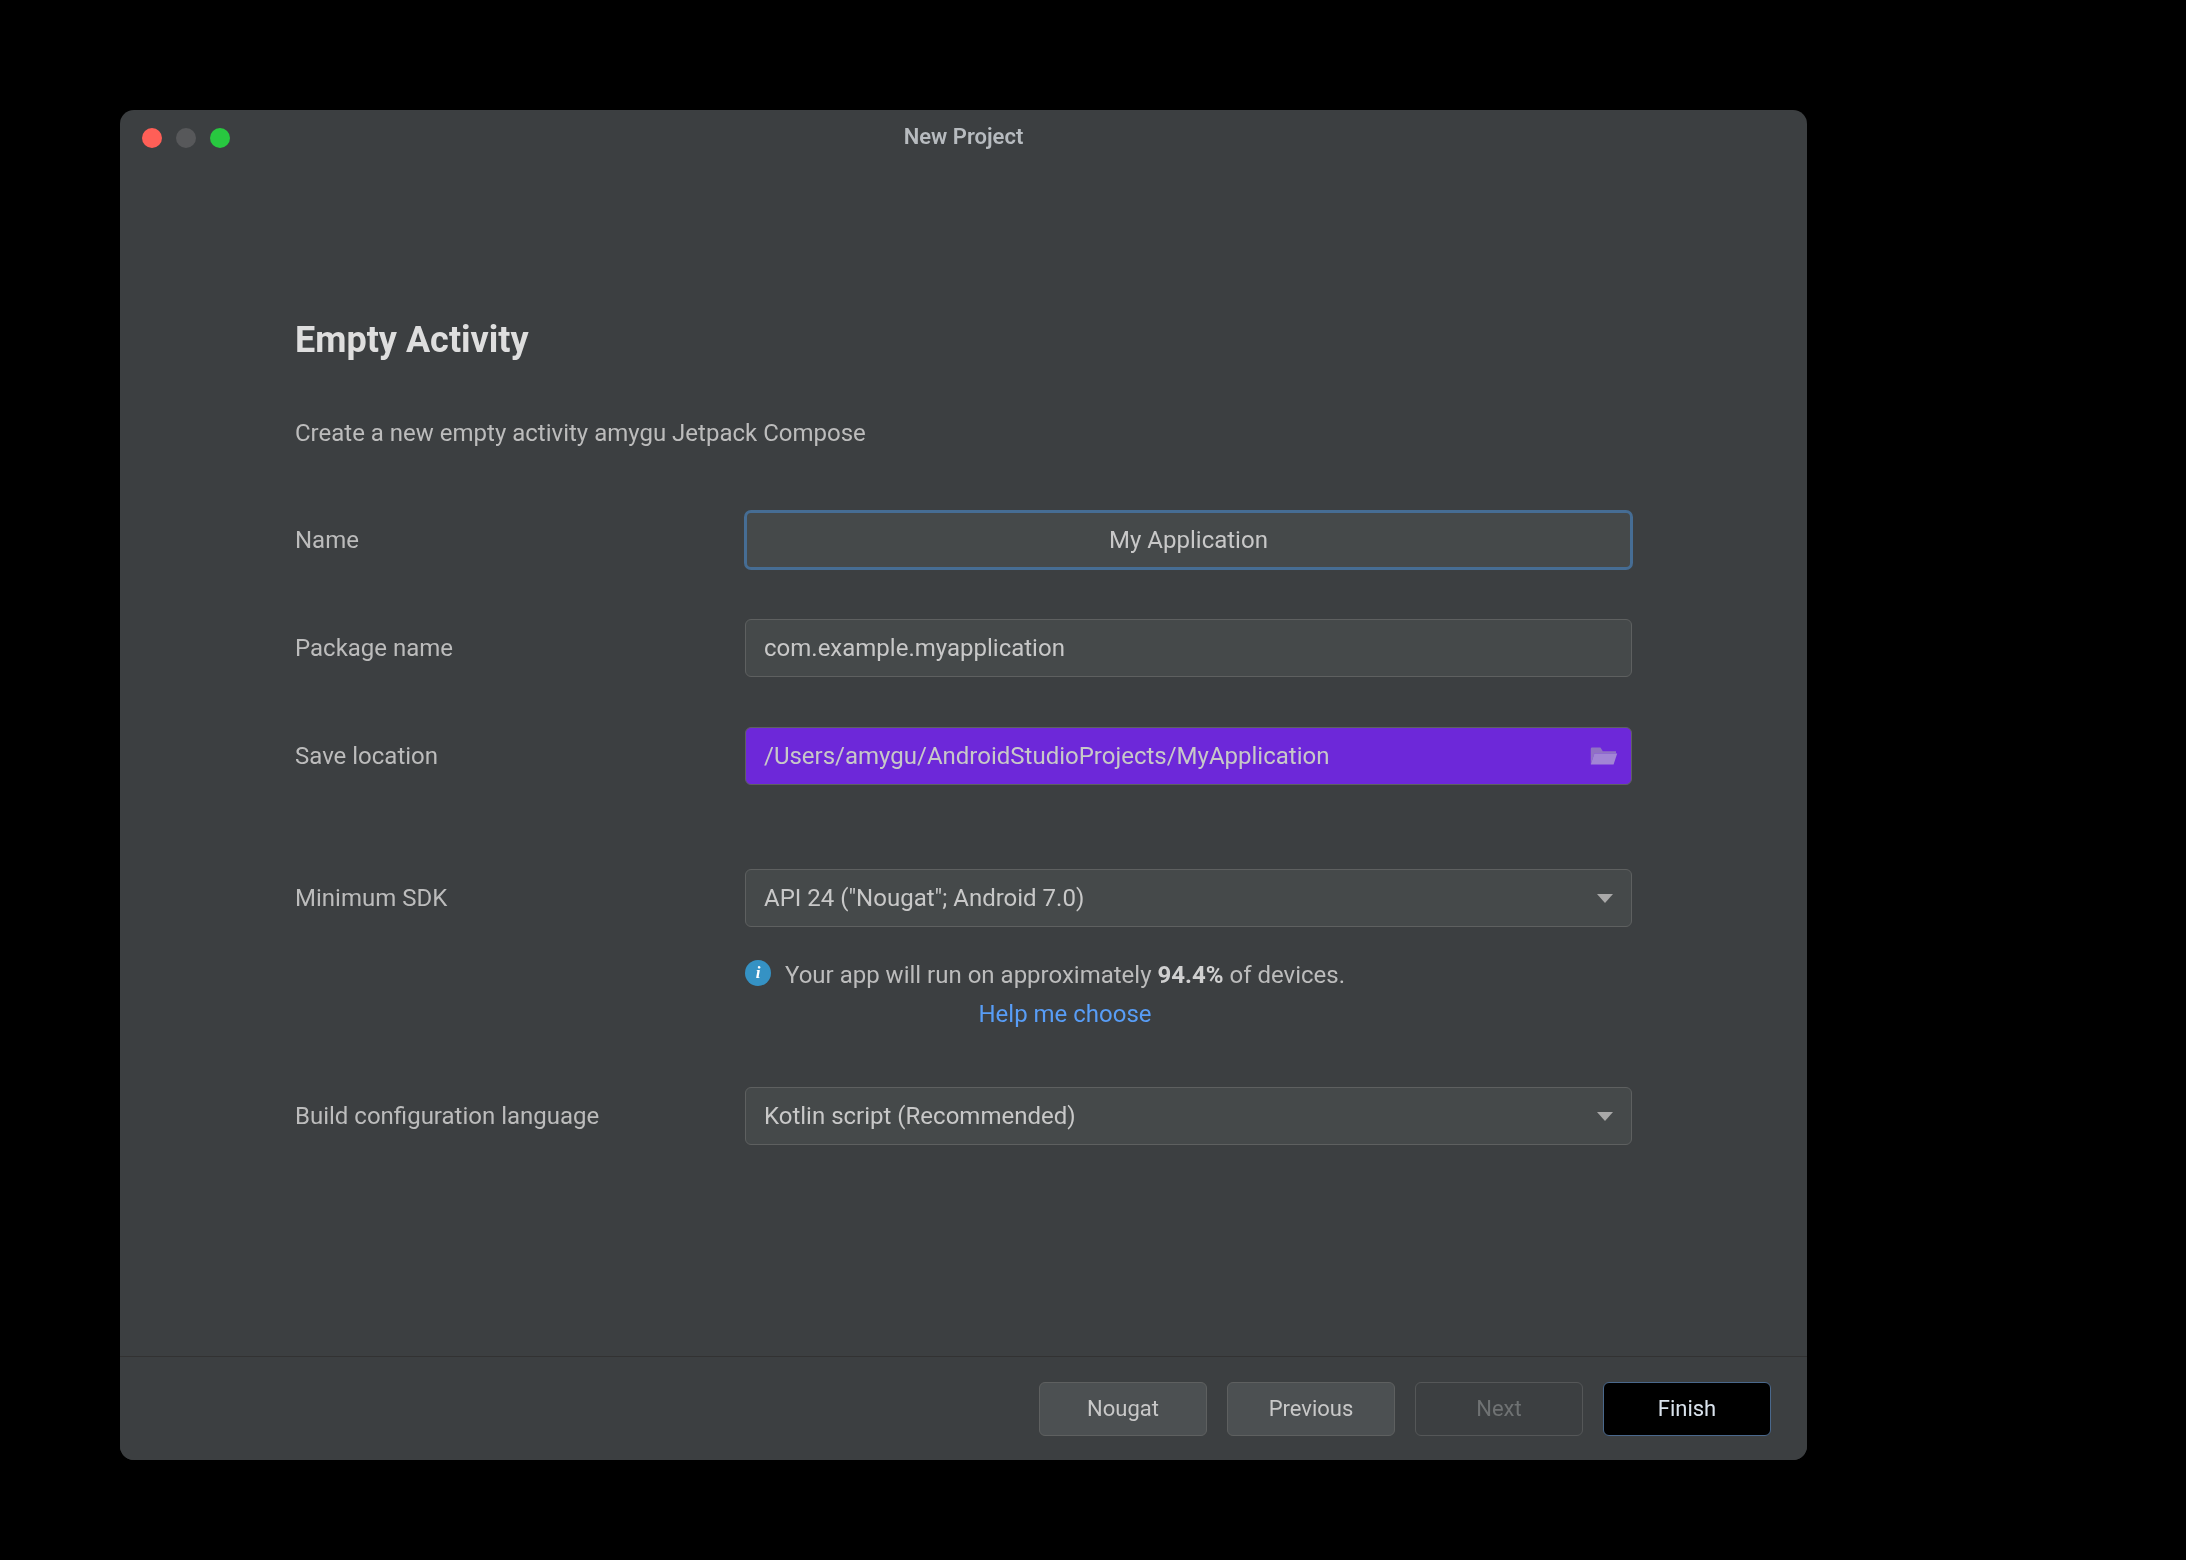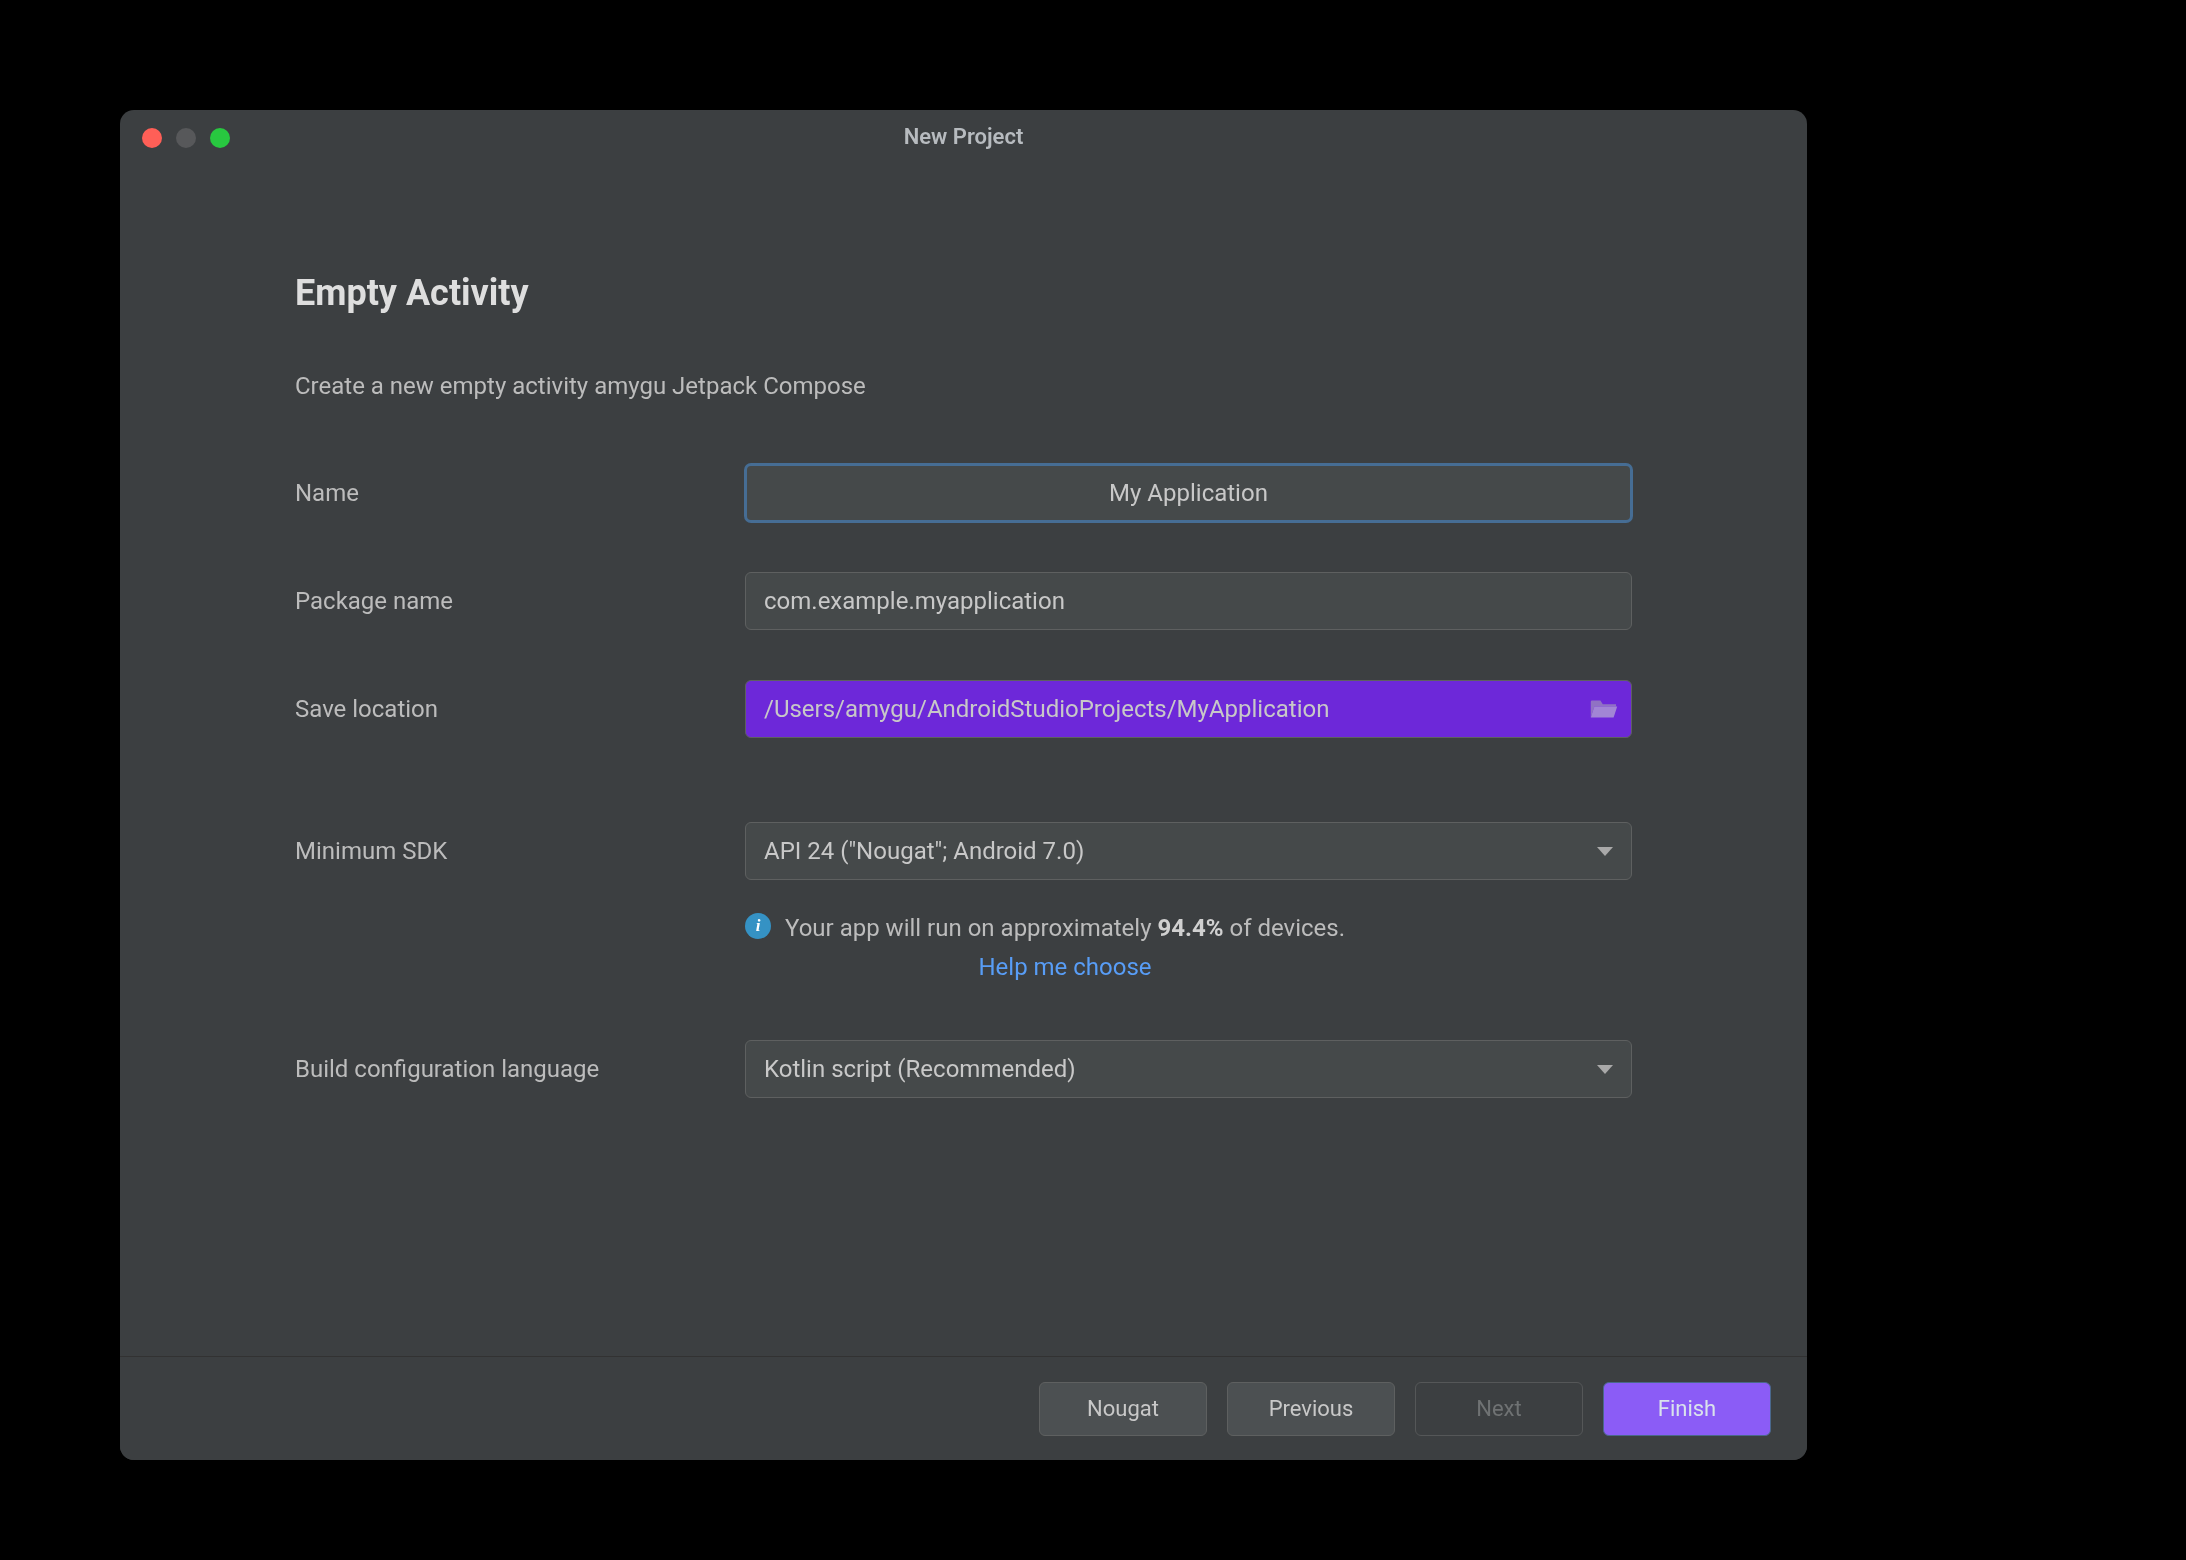--- a/index.html
+++ b/index.html
@@ -15,20 +15,21 @@
     left: 120px;
     top: 110px;
     width: 1687px;
     height: 1350px;
     background: #3c3f41;
     border-radius: 14px;
     box-shadow: 0 20px 60px rgba(0,0,0,0.6);
     display: flex;
     flex-direction: column;
     overflow: hidden;
+    gap: 47px;
   }
   .titlebar {
     height: 52px;
     position: relative;
     display: flex;
     align-items: center;
     justify-content: center;
     flex-shrink: 0;
   }
   .traffic-lights {
@@ -205,21 +206,21 @@
     cursor: pointer;
     font-family: inherit;
   }
   .btn.disabled {
     background: transparent;
     color: #6f7273;
     cursor: default;
     border-color: #555758;
   }
   .btn.primary {
-    background: #8b5cf6;
+    background: #000000;
     border-color: #4a688c;
     color: #d9e2ec;
   }
 </style>
 </head>
 <body>
 
 <div class="dialog">
 
   <div class="titlebar">

